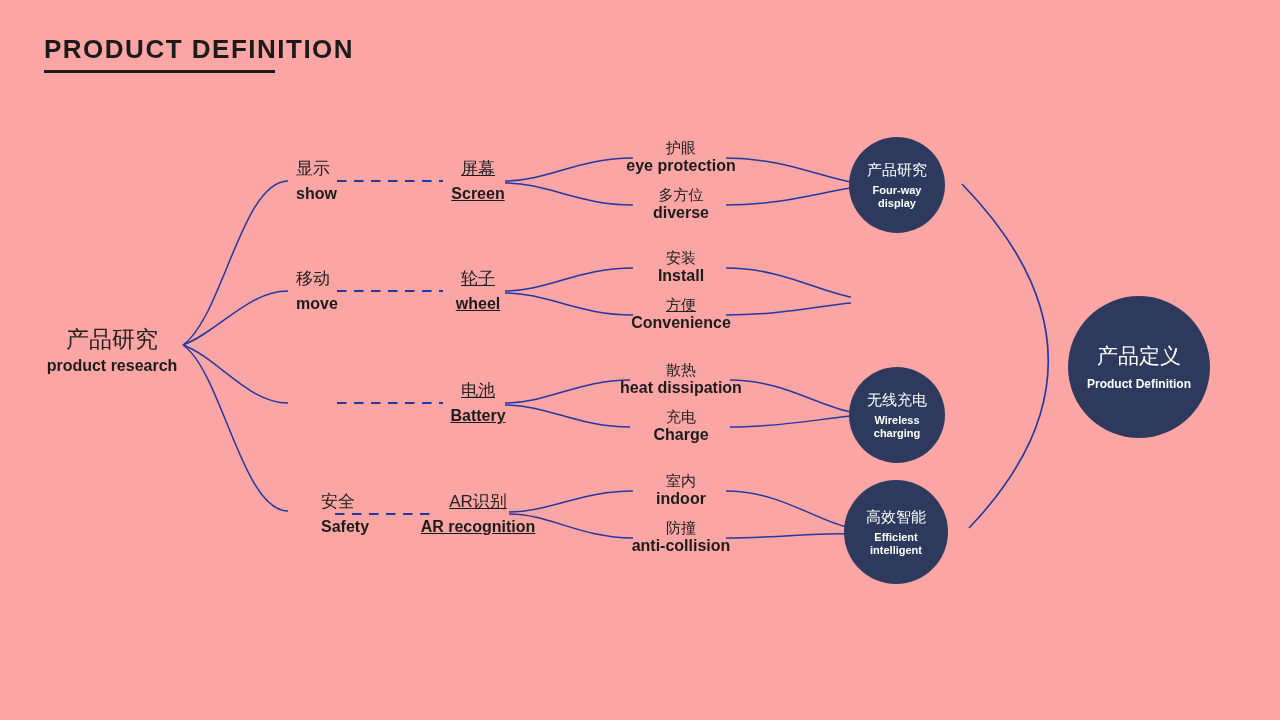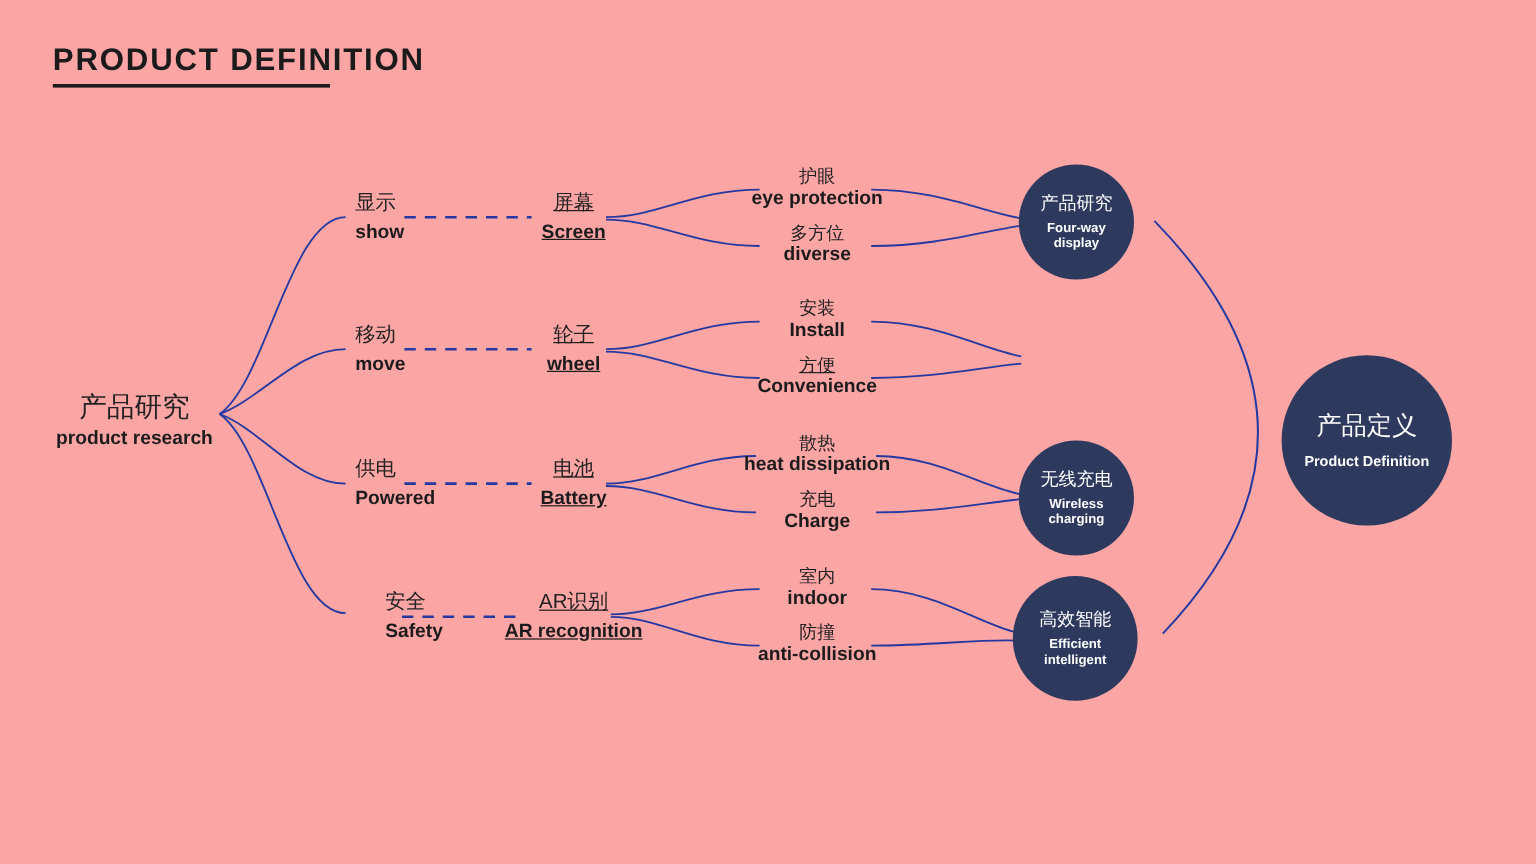--- a/index.html
+++ b/index.html
@@ -111,24 +111,20 @@
   </div>
   <div class="l2" style="top:269px;">
     <div class="zh">轮子</div>
     <div class="en">wheel</div>
   </div>
   <div class="leaf-zh" style="top:249px;">安装</div>
   <div class="leaf-en" style="top:270px;">Install</div>
   <div class="leaf-zh" style="top:296px;text-decoration:underline;">方便</div>
   <div class="leaf-en" style="top:317px;">Convenience</div>
 
-  <div class="l1" style="top:381px;">
-    <div class="zh">供电</div>
-    <div class="en">Powered</div>
-  </div>
   <div class="l2" style="top:381px;">
     <div class="zh">电池</div>
     <div class="en">Battery</div>
   </div>
   <div class="leaf-zh" style="top:361px;">散热</div>
   <div class="leaf-en" style="top:382px;">heat dissipation</div>
   <div class="leaf-zh" style="top:408px;">充电</div>
   <div class="leaf-en" style="top:429px;">Charge</div>
   <div class="node" style="left:849px;top:367px;width:96px;height:96px;">
     <div class="zh">无线充电</div>

